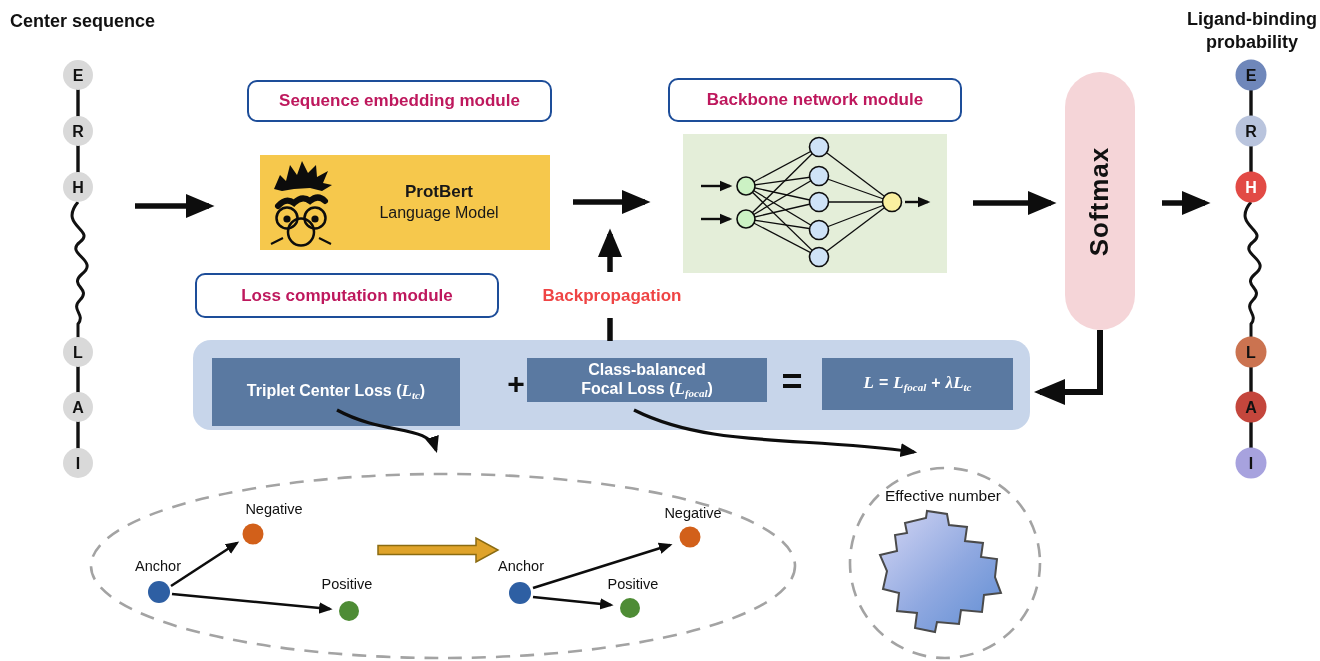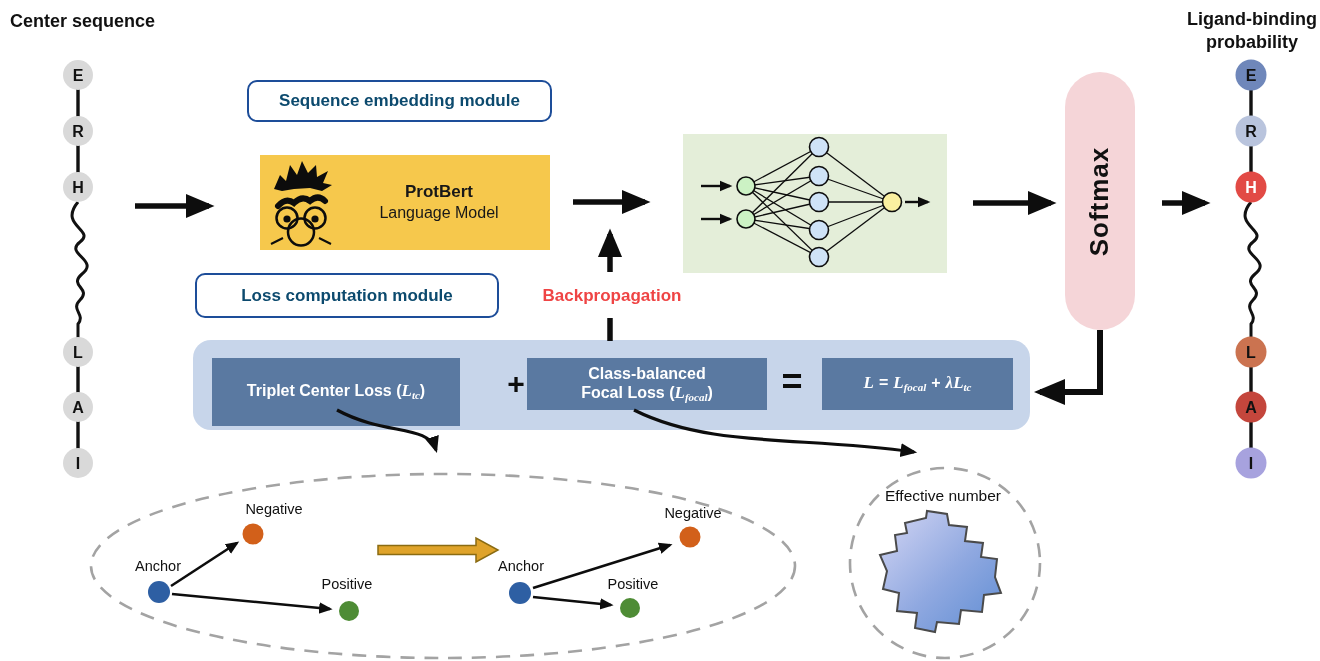--- a/index.html
+++ b/index.html
@@ -2,21 +2,21 @@
 <html><head>
 <meta charset="utf-8">
 <style>
   html,body{margin:0;padding:0;background:#fff;}
   .stage{position:relative;width:1320px;height:661px;background:#ffffff;
          font-family:"Liberation Sans",sans-serif;overflow:hidden;}
   .abs{position:absolute;}
   .title{font-weight:bold;font-size:18px;color:#111;line-height:1.25;}
   .module-box{position:absolute;background:#ffffff;border:2.5px solid #1d4d99;border-radius:10px;
               display:flex;align-items:center;justify-content:center;
-              font-weight:bold;font-size:17px;color:#0c4a6e;z-index:1;}
+              font-weight:bold;font-size:17px;color:#be185d;z-index:1;}
   .protbert{position:absolute;left:260px;top:155px;width:290px;height:95px;background:#f6c84c;
             display:flex;align-items:center;padding:0 6px 0 10px;box-sizing:border-box;z-index:1;}
   .protbert .txt{flex:1;text-align:center;color:#181818;line-height:1.3;}
   .protbert .txt .b1{font-weight:bold;font-size:17px;}
   .protbert .txt .b2{font-size:16px;}
   .softmax{position:absolute;left:1065px;top:72px;width:70px;height:258px;background:#f5d5d8;
            border-radius:35px;display:flex;align-items:center;justify-content:center;z-index:1;}
   .softmax span{transform:rotate(-90deg);font-weight:bold;font-size:26px;color:#111;white-space:nowrap;letter-spacing:1px;}
   .loss-panel{position:absolute;left:193px;top:340px;width:837px;height:90px;background:#c7d5ea;border-radius:18px;z-index:1;}
   .loss-box{position:absolute;background:#5a79a1;color:#fff;display:flex;flex-direction:column;
@@ -38,20 +38,23 @@
 
   <div class="abs title" style="left:10px;top:10px;">Center sequence</div>
   <div class="abs title" style="left:1184px;top:8px;width:136px;text-align:center;">
     <div>Ligand-binding</div>
     <div>probability</div>
   </div>
 
   <div class="module-box" style="left:247px;top:80px;width:301px;height:38px;">
     <span>Sequence embedding module</span>
   </div>
+  <div class="module-box" style="left:668px;top:78px;width:290px;height:40px;">
+    <span>Backbone network module</span>
+  </div>
   <div class="module-box" style="left:195px;top:273px;width:300px;height:41px;">
     <span>Loss computation module</span>
   </div>
 
   <div class="protbert">
     <svg width="64" height="92" viewBox="0 0 64 92">
       <polygon points="4,32 10,18 16,24 20,8 27,18 32,4 38,16 46,8 47,20 58,14 53,26 62,28 52,34 40,31 24,32 12,34" fill="#0c0c0c"></polygon>
       <path d="M8,49 q8,-9 16,-3 q8,-8 16,-2 q8,-7 15,0" stroke="#0c0c0c" stroke-width="6" fill="none" stroke-linecap="round"></path>
       <circle cx="17" cy="61" r="10.5" fill="none" stroke="#0c0c0c" stroke-width="2.5"></circle>
       <circle cx="45" cy="61" r="10.5" fill="none" stroke="#0c0c0c" stroke-width="2.5"></circle>
@@ -72,21 +75,21 @@
 
   <div class="backprop">Backpropagation</div>
 
   <div class="loss-panel"></div>
   <div class="loss-box" style="left:212px;top:358px;width:248px;height:68px;">
     <div class="eqline">
       <span>Triplet Center Loss (</span><span class="mvar">L</span><sub>tc</sub><span>)</span>
     </div>
   </div>
   <div class="op-big" style="left:500px;top:358px;width:32px;height:52px;font-size:30px;">+</div>
-  <div class="loss-box" style="left:527px;top:358px;width:240px;height:52px;text-align:right;">
+  <div class="loss-box" style="left:527px;top:358px;width:240px;height:44px;text-align:right;">
     <div>Class-balanced</div>
     <div class="eqline">
       <span>Focal Loss (</span><span class="mvar">L</span><sub>focal</sub><span>)</span>
     </div>
   </div>
   <div class="op-big" style="left:775px;top:356px;width:34px;height:52px;font-size:36px;">=</div>
   <div class="loss-box" style="left:822px;top:358px;width:191px;height:52px;">
     <div class="eqline">
       <span class="mvar">L</span><span class="mop">=</span><span class="mvar">L</span><sub>focal</sub><span class="mop">+</span><span class="mvar">λ</span><span class="mvar">L</span><sub>tc</sub>
     </div>

